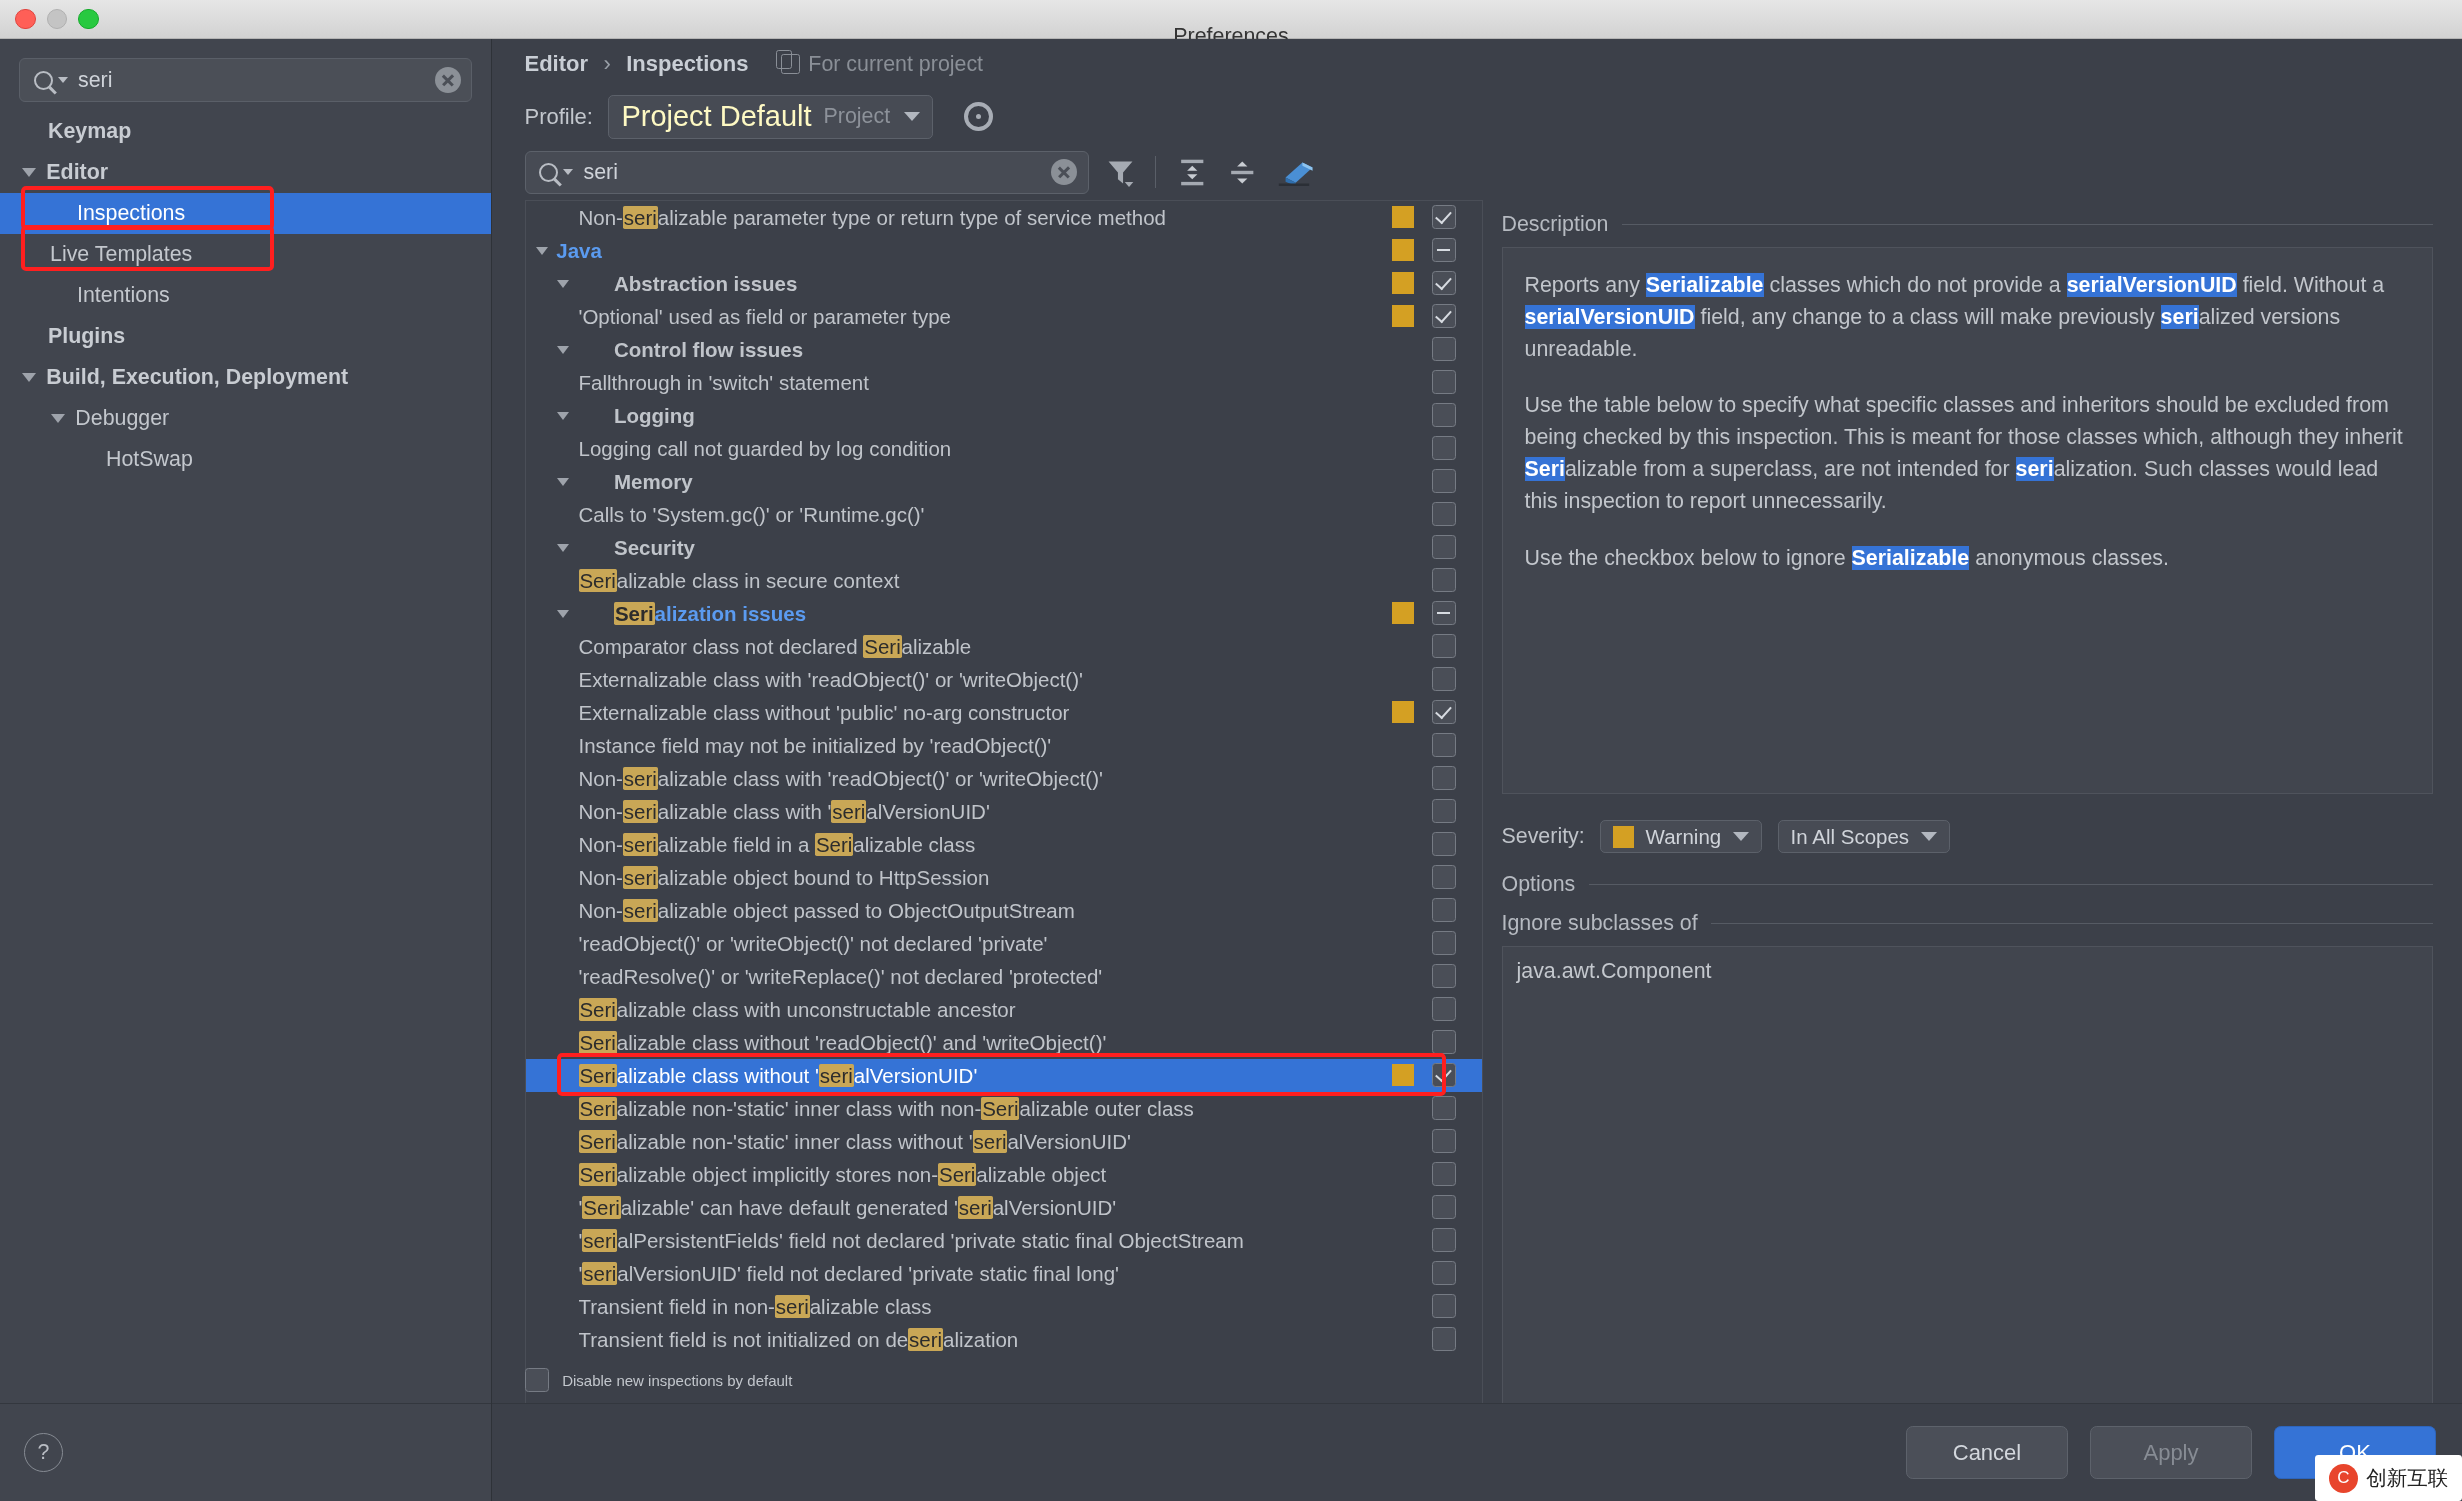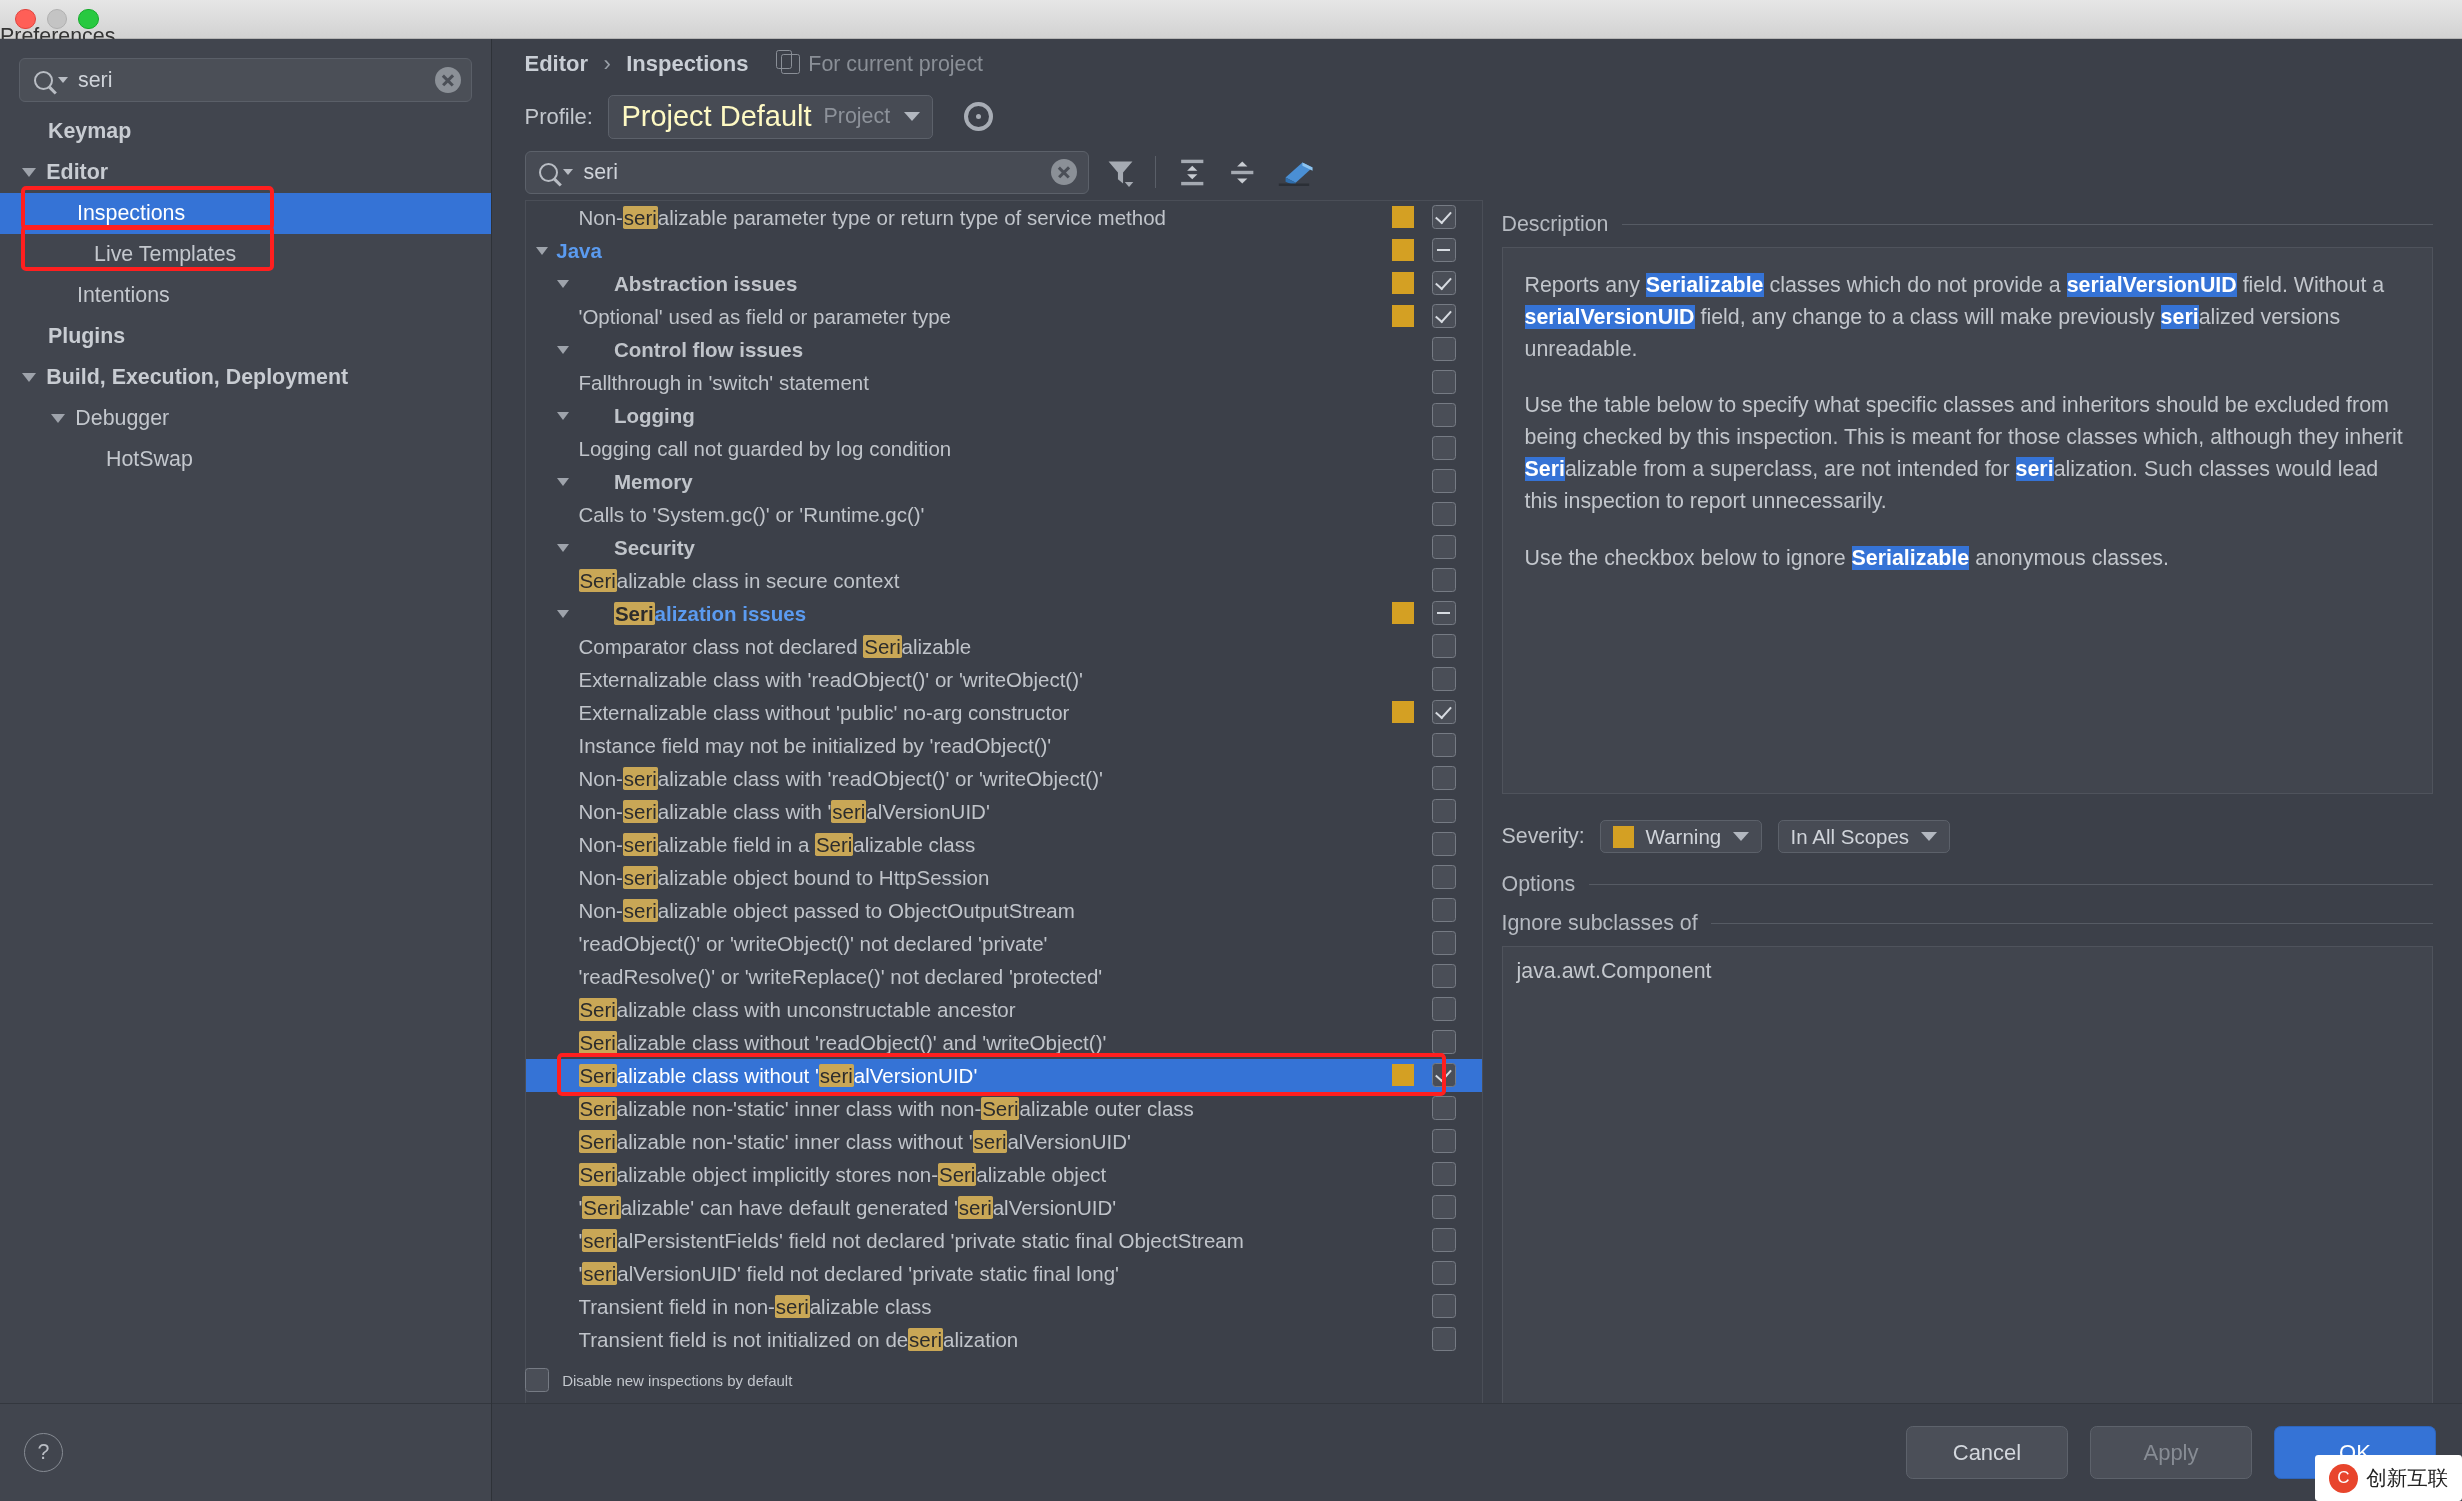--- a/index.html
+++ b/index.html
@@ -19,21 +19,21 @@
     border-bottom:0.9px solid #b4b4b4;
     display:flex; align-items:center;
     position:relative;
   }
   #traffic{ display:flex; gap:11px; padding-left:15.4px; }
   .light{ width:20.5px;height:20.5px;border-radius:50%; }
   .l-close{background:#ff5f57;border:0.9px solid #e0443e;}
   .l-min{background:#c4c4c4;border:0.9px solid #b0b0b0;}
   .l-max{background:#28c940;border:0.9px solid #14ab2b;}
   #wintitle{
-    position:absolute; left:0; right:0; text-align:left;
+    position:absolute; left:0; right:0; text-align:center;
     font-size:21.4px; color:#343434; font-weight:400;margin-top:35px;
   }
   
   #app{ display:flex; height:1462px; width:100%; }
   
   #sidebar{
     width:492px; background:#41454e;
     border-right:0.9px solid #2e3238;
     display:flex; flex-direction:column;
     position:relative;
@@ -228,21 +228,21 @@
           <span>Keymap</span>
         </div>
         <div class="tree-row bold" style="padding-left: 22px;">
           <span class="tri"></span>
           <span>Editor</span>
         </div>
         <div class="tree-row sel" style="padding-left: 51px;">
           <span class="tri-space"></span>
           <span>Inspections</span>
         </div>
-        <div class="tree-row" style="padding-left: 24px; margin-left: 44px;">
+        <div class="tree-row" style="padding-left: 24px;">
           <span class="tri-space"></span>
           <span>Live Templates</span>
         </div>
         <div class="tree-row" style="padding-left: 51px;">
           <span class="tri-space"></span>
           <span>Intentions</span>
         </div>
         <div class="tree-row bold" style="padding-left: 22px;">
           <span class="tri-space"></span>
           <span>Plugins</span>

